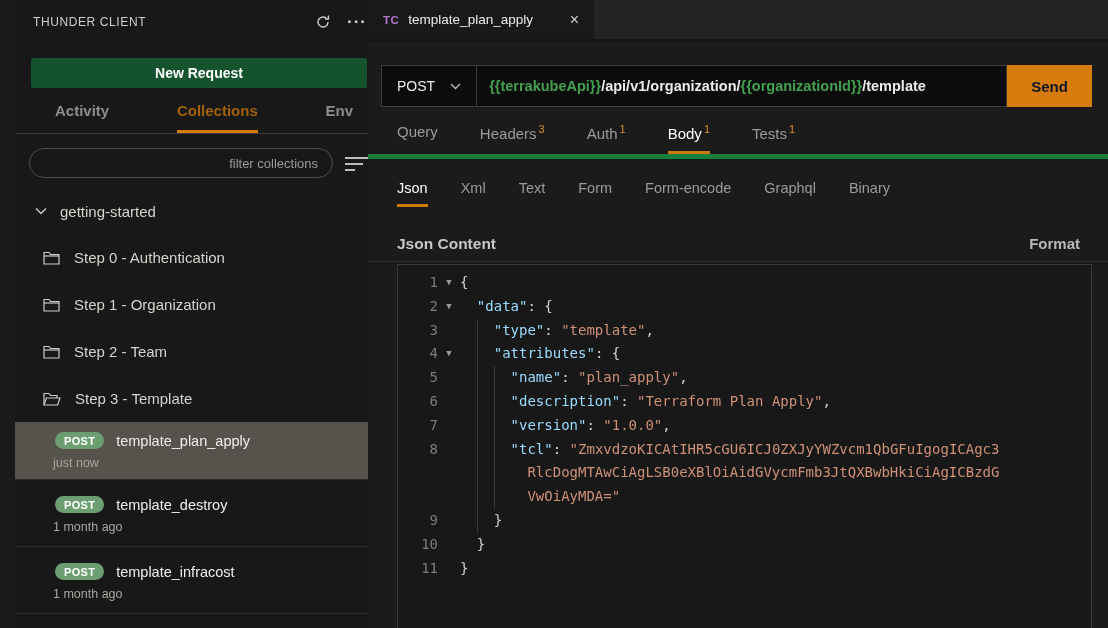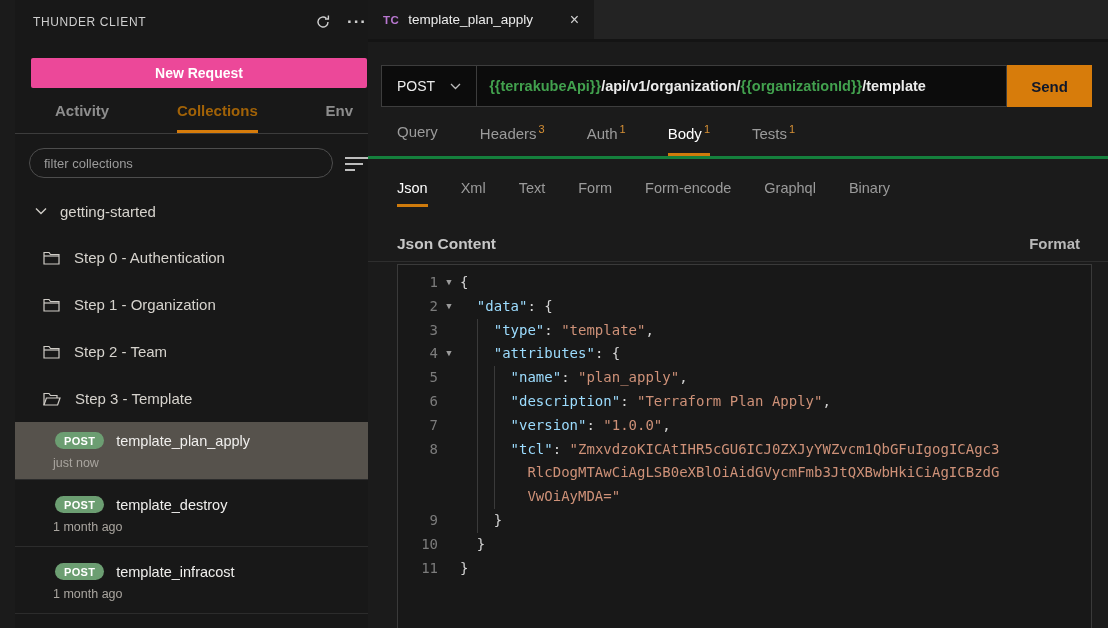--- a/index.html
+++ b/index.html
@@ -7,28 +7,28 @@
   body { background:#1b1b1b; font-family:"Liberation Sans", sans-serif; color:#ddd; }
   .app { position:relative; width:1108px; height:628px; }
 
   
   .sidebar { position:absolute; left:15px; top:0; width:368px; height:628px; background:#181818; overflow:hidden; }
   .sb-header { display:flex; justify-content:space-between; align-items:center; height:44px; padding:0 16px 0 18px; }
   .sb-title { color:#cfcfcf; font-size:12px; letter-spacing:.6px; }
   .sb-hicons { display:flex; align-items:center; gap:16px; }
   .icon-btn { cursor:pointer; display:flex; align-items:center; color:#cfcfcf; }
   .dots { font-size:17px; font-weight:700; letter-spacing:1px; color:#cfcfcf; line-height:10px; }
-  .new-request { display:block; margin:14px 16px 0 16px; width:336px; height:30px; background:#ec4899; color:#fff;
+  .new-request { display:block; margin:14px 16px 0 16px; width:336px; height:30px; background:#14532d; color:#fff;
                  border:none; border-radius:2px; font-size:14px; font-weight:700; font-family:inherit; cursor:pointer; }
   .sb-tabs { display:flex; justify-content:space-between; padding:14px 30px 0 40px; border-bottom:1px solid #3c3c3c; height:46px; }
   .sb-tab { font-size:15px; font-weight:700; color:#8d8d8d; padding-bottom:8px; cursor:pointer; border-bottom:3px solid transparent; }
   .sb-tab.active { color:#a16207; border-bottom-color:#d77c0b; }
   .filter-row { display:flex; align-items:center; gap:12px; padding:14px 12px 0 14px; }
   .filter-row input { flex:1; height:30px; border-radius:15px; border:1px solid #4d4d4d; background:transparent;
-                      color:#ccc; padding:4px 14px; font-size:13px; outline:none; font-family:inherit; }
+                      color:#ccc; padding:4px 14px; font-size:13px; outline:none; font-family:inherit;text-align:right; }
   .filter-row input::placeholder { color:#9b9b9b; }
   .sort-icon { width:26px; display:flex; flex-direction:column; gap:4px; cursor:pointer; padding-top:2px; }
   .sort-icon i { display:block; height:2px; background:#bdbdbd; }
   .sort-icon i:nth-child(1){ width:26px; } .sort-icon i:nth-child(2){ width:18px; } .sort-icon i:nth-child(3){ width:10px; }
   .tree { margin-top:10px; }
   .row-collection { display:flex; align-items:center; gap:13px; height:46px; padding-left:20px; color:#d6d3cd; font-size:15px; cursor:pointer; }
   .row-folder { display:flex; align-items:center; gap:14px; height:47px; padding-left:28px; color:#d6d3cd; font-size:15px; cursor:pointer; }
   .row-request { padding:16px 0 12px 40px; border-top:1px solid #2c2c2c; cursor:pointer; }
   .row-request.selected { background:#56524c; border-top-color:#56524c; padding-top:9px; padding-bottom:9px; }
   .row-request:last-child { border-bottom:1px solid #2c2c2c; }
@@ -47,21 +47,21 @@
   .tab-close { color:#d2d2d2; font-size:16px; padding:0 3px; cursor:pointer; }
 
   .reqbar { display:flex; margin:23px 16px 0 13px; height:42px; flex-shrink:0; }
   .urlbox { flex:1; display:flex; align-items:center; background:#0c0c0c; border:1px solid #3d3d3d; }
   .method { display:flex; align-items:center; gap:15px; padding:0 15px; height:100%; color:#ececec; font-size:14px;
             border-right:1px solid #3d3d3d; cursor:pointer; }
   .url { padding:0 12px; font-size:14.5px; color:#ececec; white-space:nowrap; overflow:hidden; font-weight:600; cursor:text; }
   .url .var { color:#42a14e; }
   .send { width:85px; background:#d77c0b; color:#0f172a; border:none; font-size:15px; font-weight:600; font-family:inherit; cursor:pointer; }
 
-  .req-tabs { display:flex; gap:42px; padding-left:29px; margin-top:16px; border-bottom:3px solid #15803d; height:36px; flex-shrink:0; }
+  .req-tabs { display:flex; gap:42px; padding-left:29px; margin-top:16px; border-bottom:5px solid #15803d; height:36px; flex-shrink:0; }
   .req-tab { font-size:15px; color:#9b9b9b; cursor:pointer; border-bottom:3px solid transparent; height:100%; }
   .req-tab.active { color:#fff; border-bottom-color:#cf7b0c; }
   .req-tab sup { color:#d79035; font-size:11px; margin-left:2px; }
 
   .body-tabs { display:flex; gap:33px; padding-left:29px; margin-top:21px; height:32px; flex-shrink:0; }
   .body-tab { font-size:14.5px; color:#9b9b9b; cursor:pointer; border-bottom:3px solid transparent; padding-bottom:8px; height:min-content; }
   .body-tab.active { color:#fff; border-bottom-color:#cf7b0c; }
 
   .content-header { display:flex; justify-content:space-between; align-items:center; padding:0 28px 0 29px;
                     margin-top:14px; height:36px; border-bottom:1px solid #2e2e2e; flex-shrink:0;font-weight:bold; }

